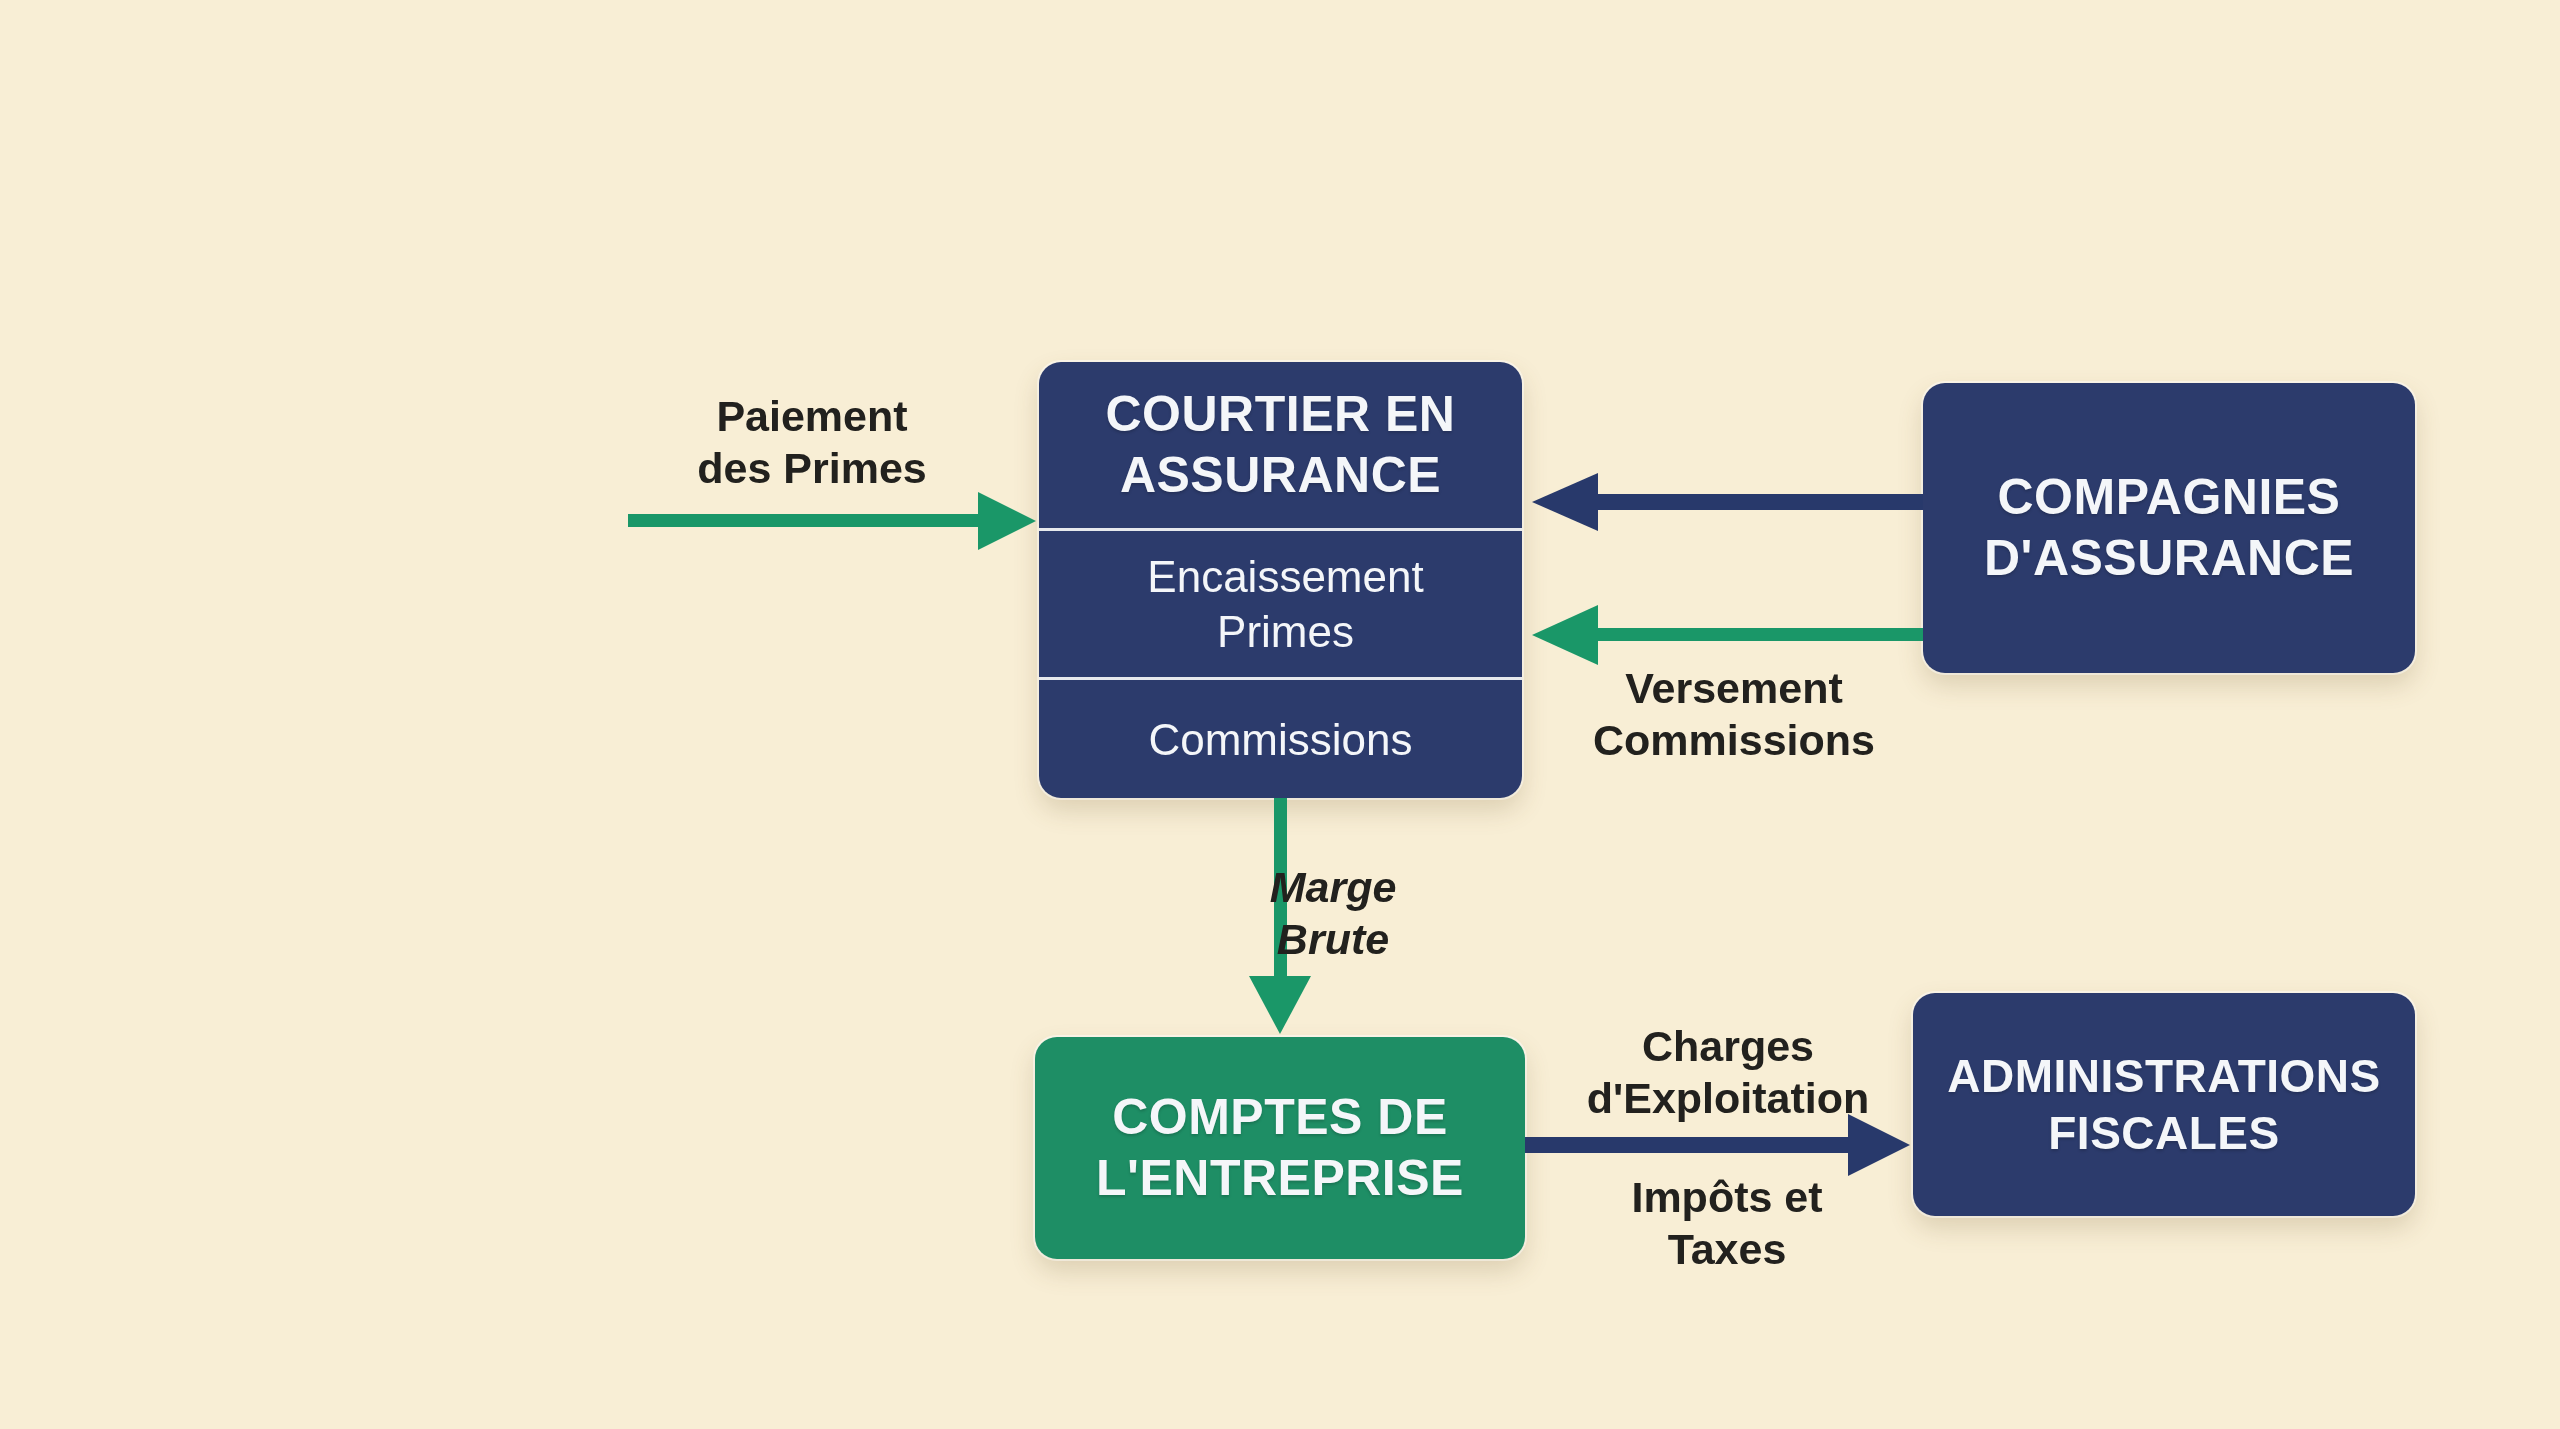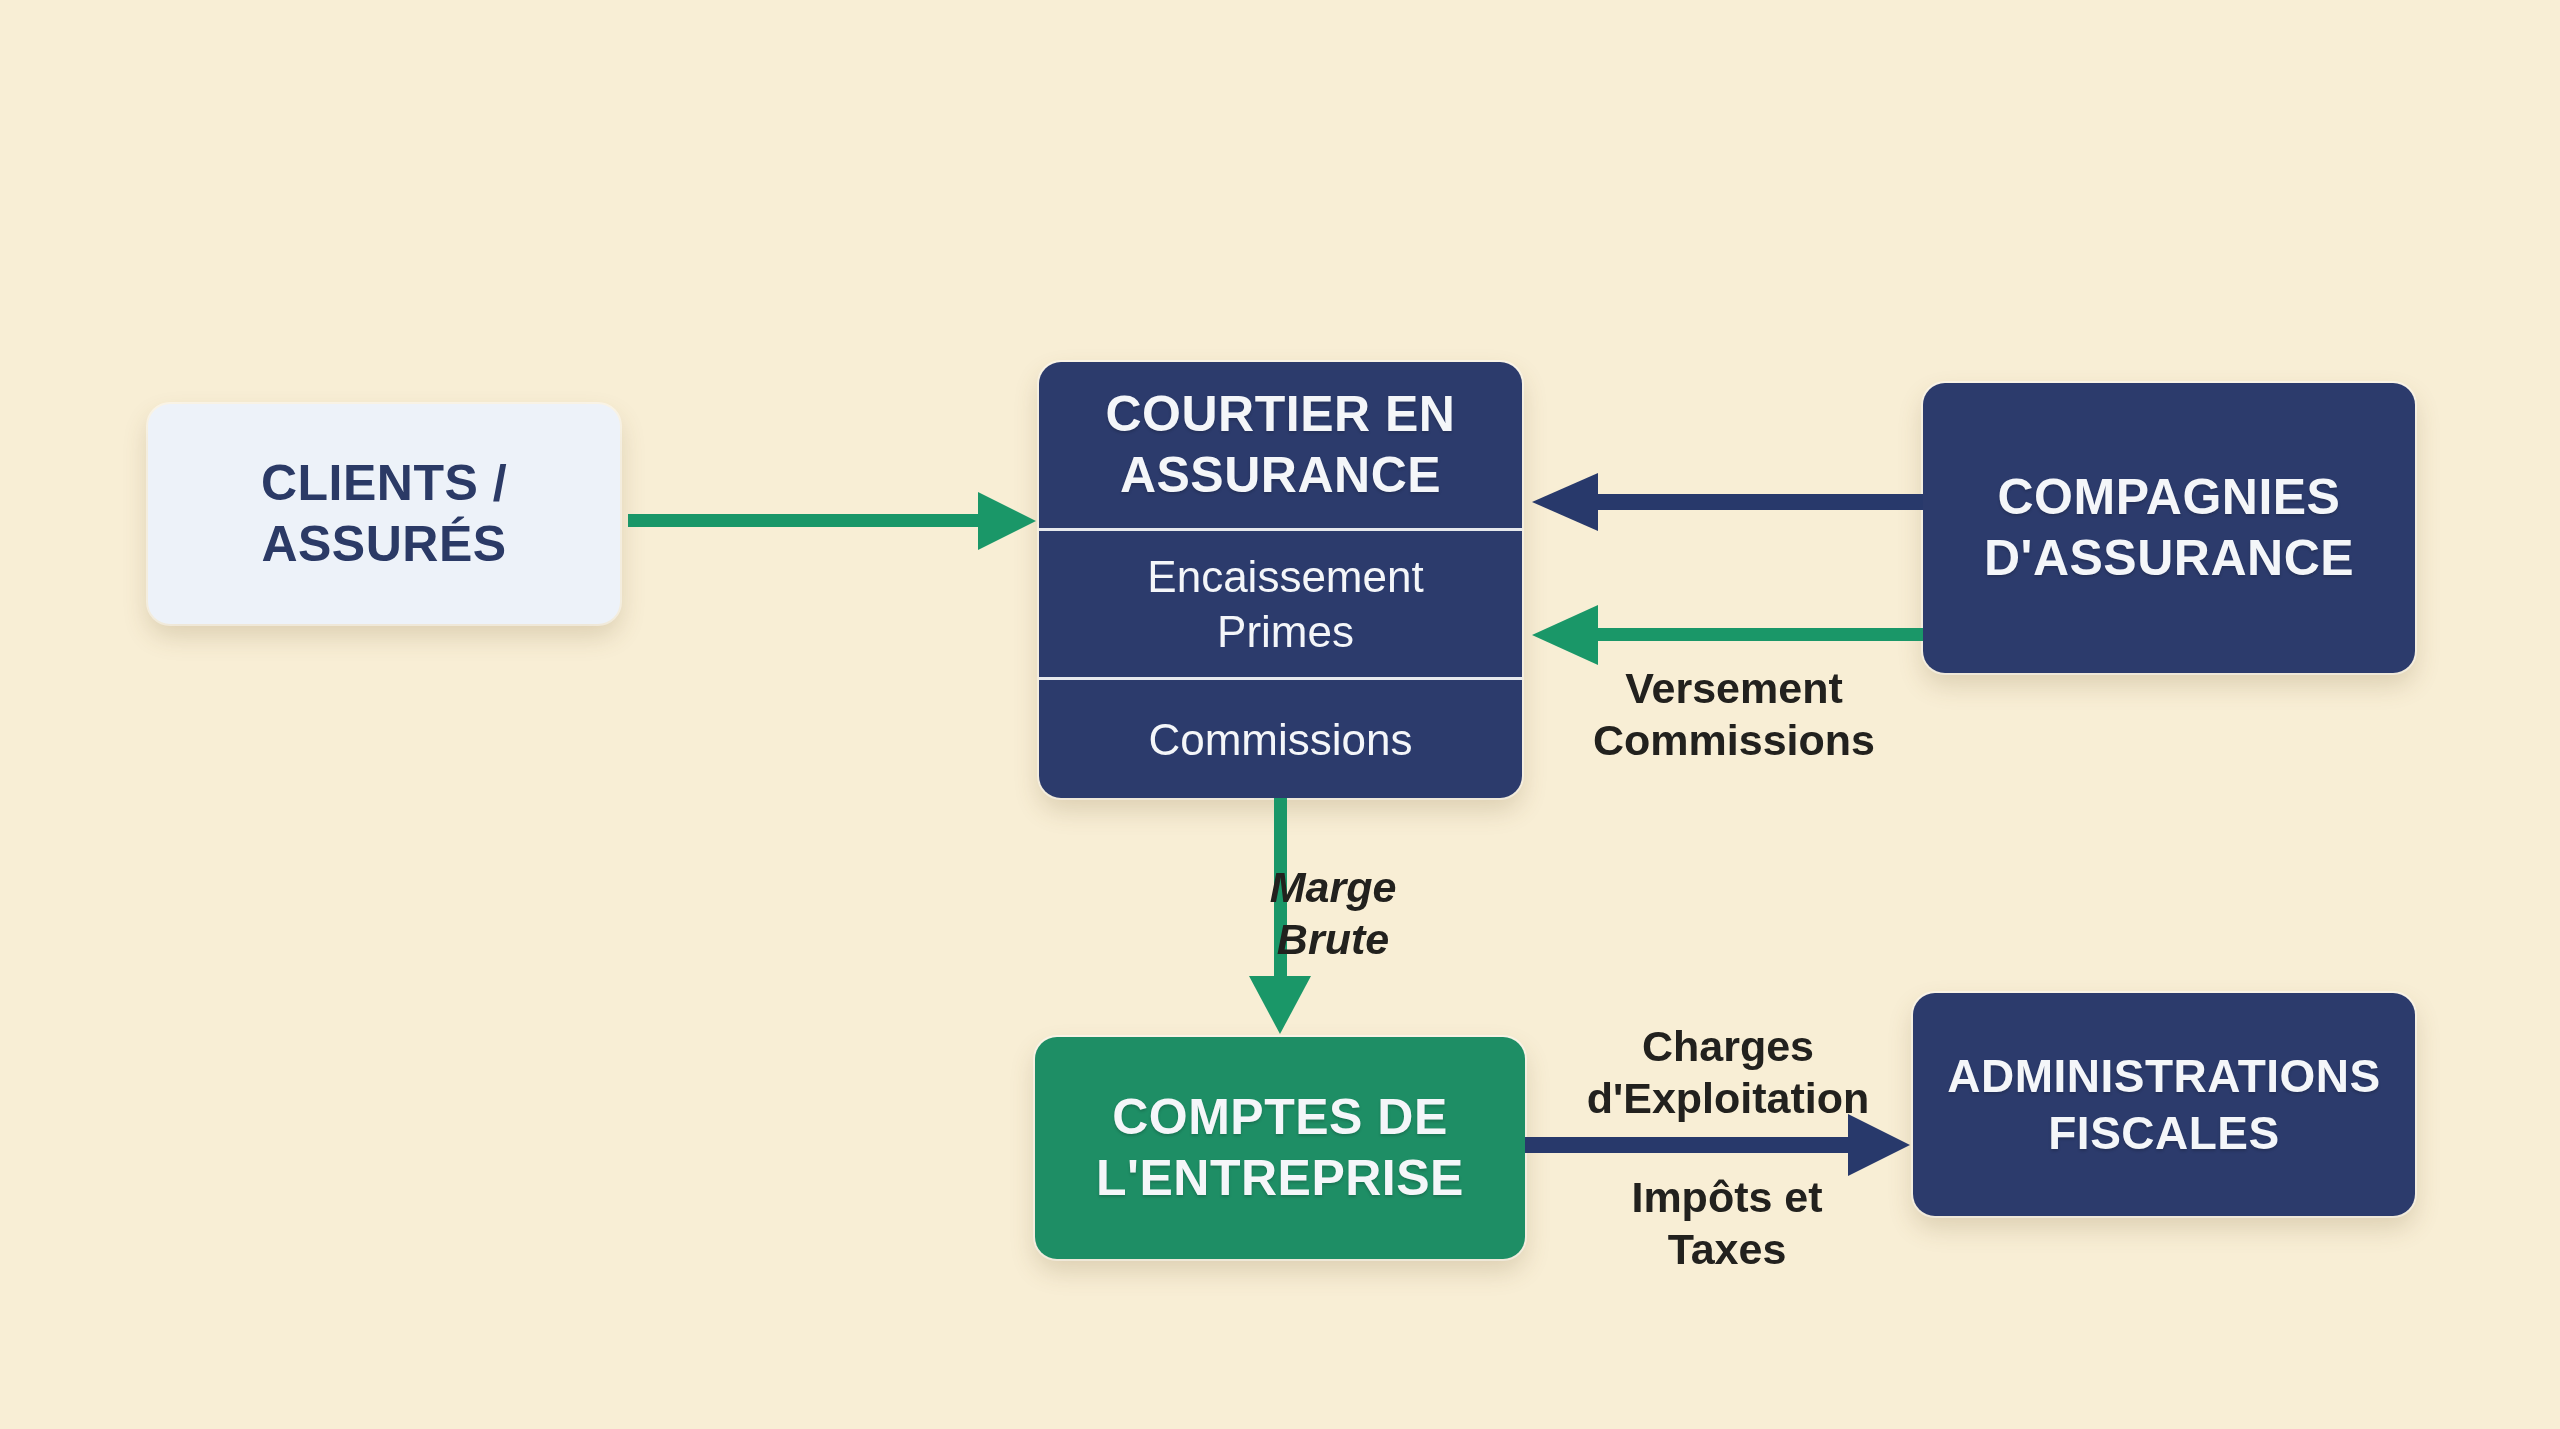--- a/index.html
+++ b/index.html
@@ -63,24 +63,20 @@
   #label-versement { left:1734px; top:714px; }
   #label-marge { left:1333px; top:913px;font-style:italic; }
   #label-charges { left:1728px; top:1072px; }
   #label-impots { left:1727px; top:1223px; }
 </style>
 </head>
 <body>
 
 <div id="canvas">
 
-  <div class="node light" id="node-clients">
-    <span class="node-title">CLIENTS /
-ASSURÉS</span>
-  </div>
 
   <div class="node navy" id="node-courtier">
     <div class="stack-sec sec-head">
       <span class="node-title">COURTIER EN
 ASSURANCE</span>
     </div>
     <div class="divider"></div>
     <div class="stack-sec sec-mid">
       <span class="sub-label">Encaissement
 Primes</span>
@@ -114,20 +110,22 @@
 
   <div class="shaft g" id="arrow-versement-shaft"></div>
   <div class="ahead" id="arrow-versement-head"></div>
 
   <div class="shaft g" id="arrow-marge-shaft"></div>
   <div class="ahead" id="arrow-marge-head"></div>
 
   <div class="shaft n" id="arrow-charges-shaft"></div>
   <div class="ahead" id="arrow-charges-head"></div>
 
+  <div class="edge-label" id="label-paiement">Paiement
+des Primes</div>
   <div class="edge-label" id="label-versement">Versement
 Commissions</div>
   <div class="edge-label" id="label-marge">Marge
 Brute</div>
   <div class="edge-label" id="label-impots">Impôts et
 Taxes</div>
   <div class="edge-label" id="label-charges">Charges
 d'Exploitation</div>
 
 </div>

